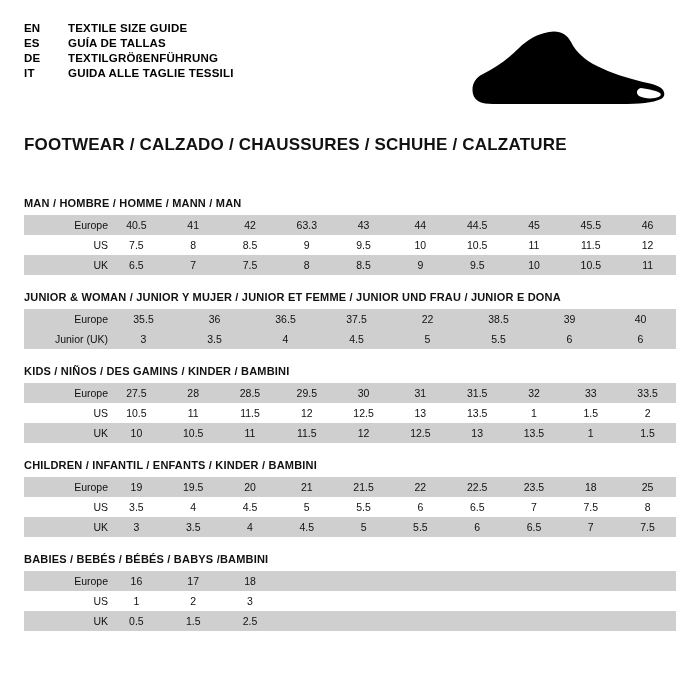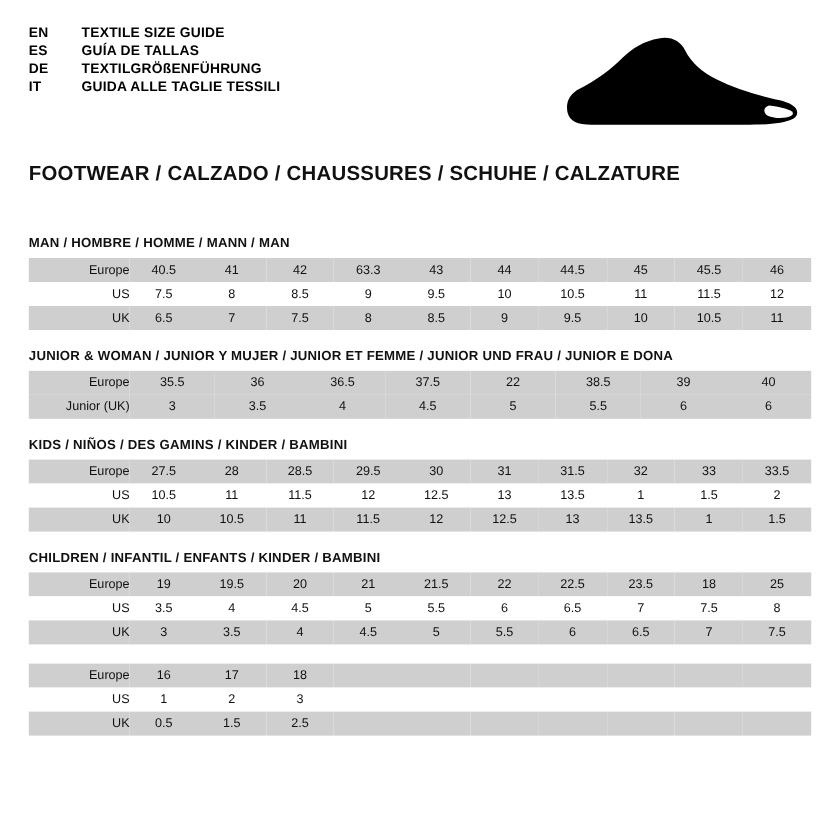--- a/index.html
+++ b/index.html
@@ -365,20 +365,21 @@
           <td>6</td>
           <td>6.5</td>
           <td>7</td>
           <td>7.5</td>
         </tr>
       </tbody>
     </table>
   </div>
 
   <div class="section">
+    <div class="section-title">BABIES  / BEBÉS / BÉBÉS / BABYS /BAMBINI</div>
     <table class="size-table">
       <colgroup>
           <col class="labelcol">
           <col>
           <col>
           <col>
           <col>
           <col>
           <col>
           <col>

